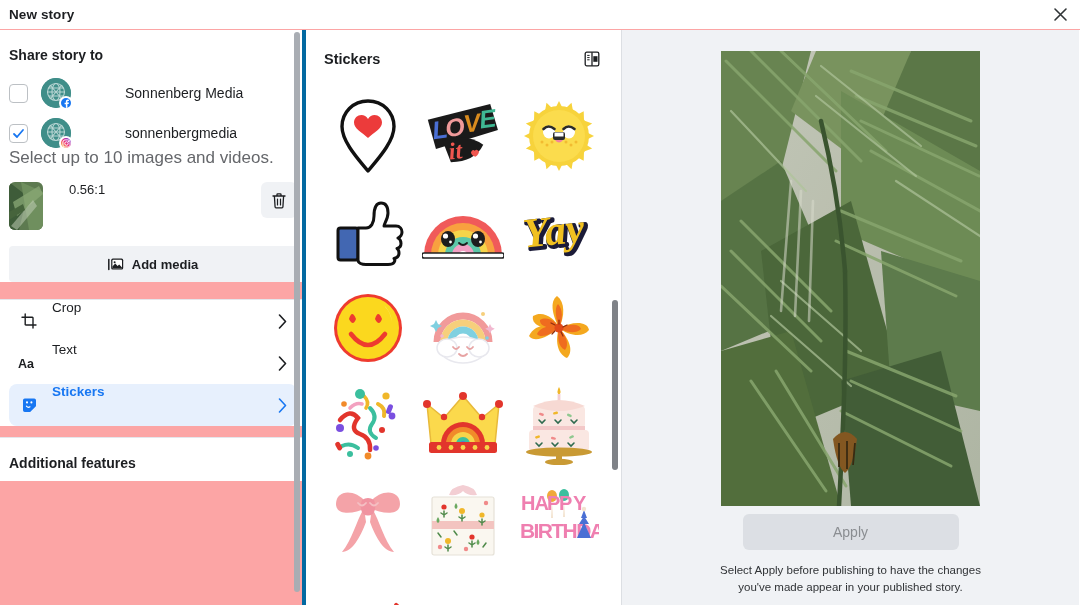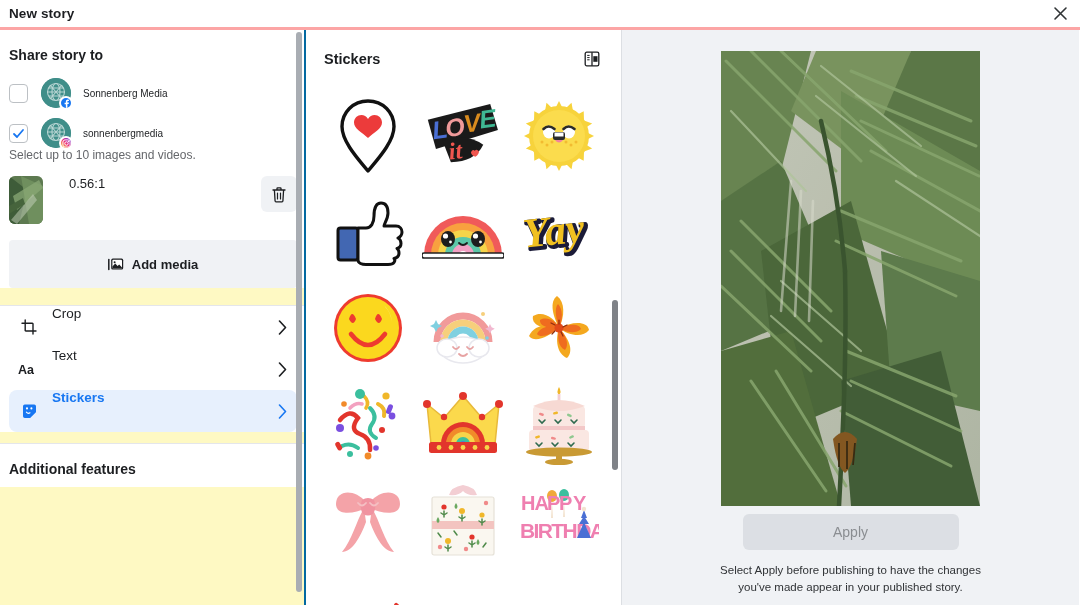--- a/index.html
+++ b/index.html
@@ -8,53 +8,53 @@
     font-family: "Liberation Sans", sans-serif;
     background: #ffffff;
     overflow: hidden;
     color: #1c1e21;
   }
 
   
   .topbar {
     height: 30px; width: 1080px;
     display: flex; align-items: center;
-    border-bottom: 3px solid #fca5a5;
+    border-bottom: 1px solid #fca5a5;
     position: relative;
     background: #fff;
   }
   .topbar-title {
     font-size: 13.5px; font-weight: bold; color: #1c1e21;
     margin-left: 9px; letter-spacing: .1px;
   }
   .close-btn {
     position: absolute; right: 9px; top: 50%; transform: translateY(-50%);
     width: 22px; height: 22px; display: flex; align-items: center; justify-content: center;
     cursor: pointer; color: #303436;
   }
 
   
   .body-wrap { display: flex; height: 575px; width: 1080px; }
 
   
   .left-panel {
     width: 306px; height: 575px; position: relative;
-    background: #fef9c3; border-right: 2px solid #0369a1;
+    background: #fca5a5; border-right: 4px solid #0369a1;
     overflow: hidden;
   }
   .lp-scroll { width: 306px; height: 575px; position: relative; }
   .lp-sec { padding: 0 9px; background: #fff; }
   .sec-divider { height: 1px; background: #e4e6eb; margin: 0; }
 
   .sec-title {
     font-size: 14px; font-weight: bold; color: #1c1e21;
     padding: 17px 0 10px 0;
   }
   .sec-sub {
-    font-size: 12px; color: #65676b; margin-top: -6px; padding-bottom: 6px;
+    font-size: 17px; color: #65676b; margin-top: -6px; padding-bottom: 6px;
   }
 
   
   .share-row {
     display: flex; align-items: center; height: 40px; cursor: pointer;
   }
   .cbox {
     width: 19px; height: 19px; border-radius: 4px; border: 1.5px solid #bcc0c4;
     background: #fff; flex: 0 0 auto; display: flex; align-items: center; justify-content: center;
     margin-right: 13px;
@@ -70,36 +70,36 @@
   }
   .avatar svg { position: absolute; left: 0; top: 0; }
   .badge {
     position: absolute; right: -2px; bottom: -2px;
     width: 14px; height: 14px; border-radius: 50%;
     border: 2px solid #fff; display: flex; align-items: center; justify-content: center;
     overflow: hidden;
   }
   .badge.fb { background: #1877f2; }
   .badge.ig { background: linear-gradient(45deg,#f9ce34 3%,#ee2a7b 50%,#6228d7 95%); }
-  .share-name { font-size: 10px; color: #1c1e21; }
+  .share-name { font-size: 14px; color: #1c1e21; margin-left: 42px; }
 
   
   .media-row { display: flex; align-items: flex-start; margin-top: 8px; height: 48px; }
   .media-thumb {
     width: 34px; height: 48px; border-radius: 6px; overflow: hidden;
     background: #cfd6c9; flex: 0 0 auto; margin-right: 26px; position: relative;
   }
   .media-ratio { font-size: 13px; color: #1c1e21; flex: 1; }
   .trash-btn {
     width: 36px; height: 36px; border-radius: 6px; background: #f0f2f5;
     display: flex; align-items: center; justify-content: center; cursor: pointer;
     flex: 0 0 auto;
   }
   .add-media-btn {
-    margin: 16px 0 17px 0; height: 48px; border-radius: 4px; background: #f0f2f5;
+    margin: 16px 0 17px 0; height: 36px; border-radius: 4px; background: #f0f2f5;
     display: flex; align-items: center; justify-content: center; gap: 8px; cursor: pointer;
     font-size: 13px; font-weight: bold; color: #1c1e21;
   }
 
   
   .tool-row {
     display: flex; height: 42px; border-radius: 8px;
     padding: 0 10px 0 8px; cursor: pointer; margin-bottom: 0px;
   }
   .tool-row.active { background: #e7f0fd; }

